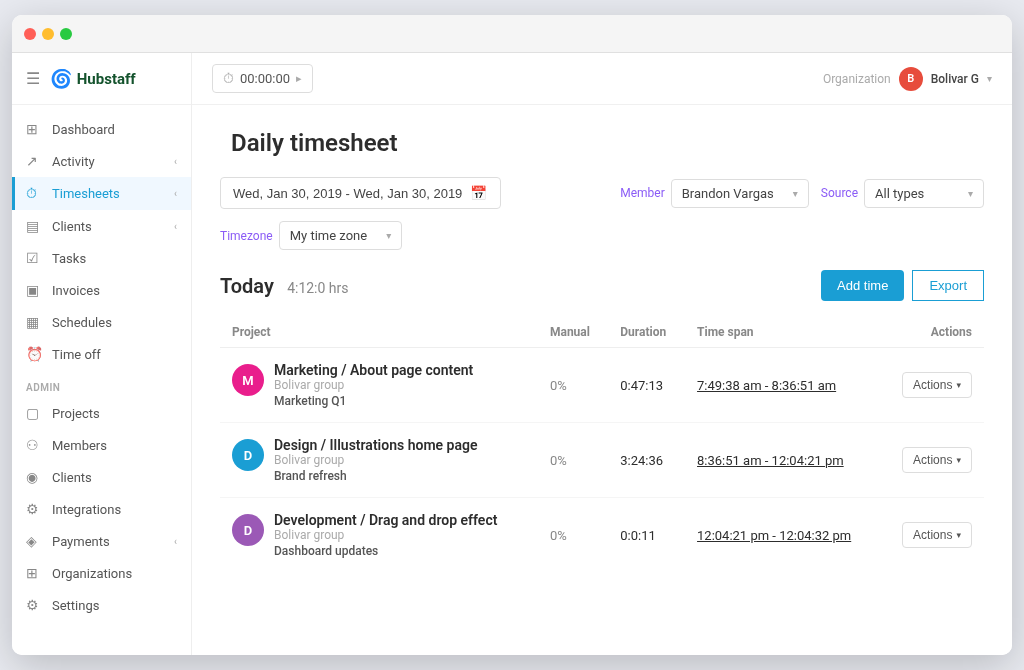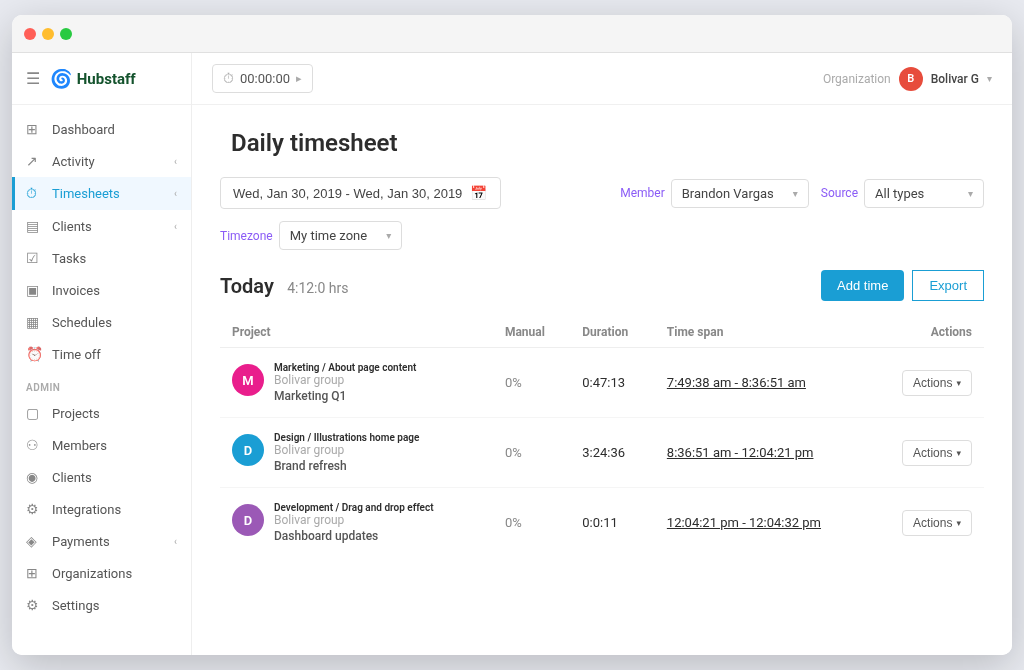--- a/index.html
+++ b/index.html
@@ -256,21 +256,21 @@
       display: flex; align-items: center; justify-content: center;
       color: #fff; font-size: 13px; font-weight: 600;
       flex-shrink: 0;
       margin-top: 2px;
     }
     .avatar-pink { background: #e91e8c; }
     .avatar-blue { background: #1a9ed4; }
     .avatar-purple { background: #9b59b6; }
 
     .project-info { display: flex; flex-direction: column; }
-    .project-name { font-size: 10px; font-weight: 600; color: #2d2d2d; }
+    .project-name { font-size: 14px; font-weight: 600; color: #2d2d2d; }
     .project-group { font-size: 12px; color: #aaa; margin-bottom: 2px; }
     .project-task { font-size: 12px; color: #555; font-weight: 500; }
 
     .manual-col { color: #888; font-size: 13px; }
     .duration-col { color: #2d2d2d; font-size: 13px; }
     .timespan-col { color: #2d2d2d; font-size: 13px; text-decoration: underline; }
 
     .actions-col { text-align: right; }
     .actions-btn {
       border: 1px solid #ddd;

